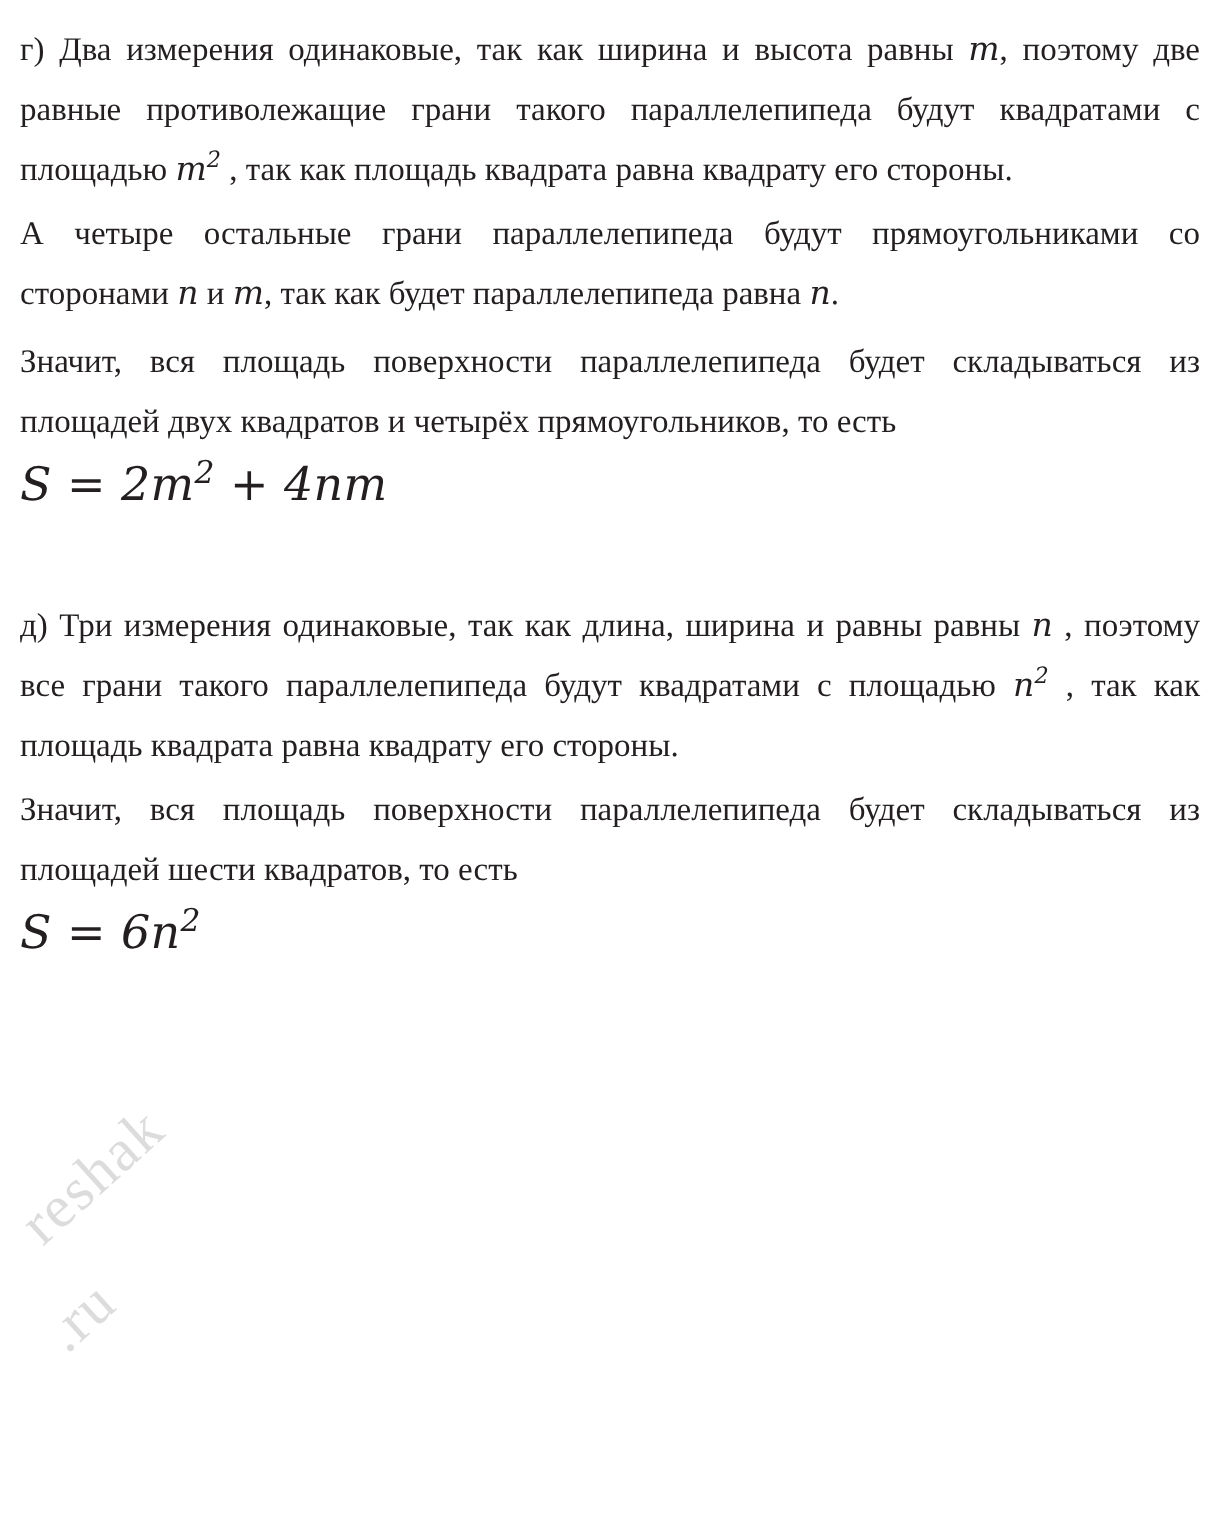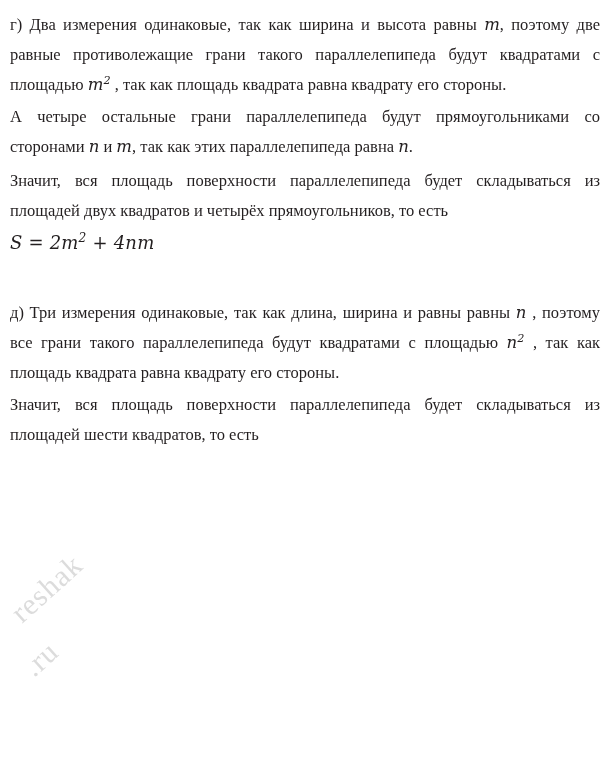--- a/index.html
+++ b/index.html
@@ -40,21 +40,21 @@
     font-size: 16.5px;
   }
   sup {
     font-size: 0.68em;
     vertical-align: super;
     line-height: 0;
   }
   .formula {
     font-family: "DejaVu Serif", serif;
     font-style: italic;
-    font-size: 18px;
+    font-size: 23px;
     line-height: 30px;
     padding-left: 2px;
     letter-spacing: 0.2px;
   }
   .nowrap { white-space: nowrap; }
 
   
   .watermark {
     position: absolute;
     left: 2px;
@@ -82,21 +82,21 @@
 
 <div class="page">
 
   <p class="para">
     <span>г) Два измерения одинаковые, так как ширина и высота равны </span><span class="math">m</span><span>, поэтому две равные противолежащие грани такого параллелепипеда будут квадратами с площадью </span><span class="math nowrap">m<sup>2</sup></span><span> , так как площадь квадрата равна квадрату его стороны.</span>
   </p>
 
   <div class="gap-sm"></div>
 
   <p class="para">
-    <span>А четыре остальные грани параллелепипеда будут прямоугольниками со сторонами </span><span class="math">n</span><span> и </span><span class="math">m</span><span>, так как этих параллелепипеда равна </span><span class="math">n</span><span>.</span>
+    <span>А четыре остальные грани параллелепипеда будут прямоугольниками со сторонами </span><span class="math">n</span><span> и </span><span class="math">m</span><span>, так как будет параллелепипеда равна </span><span class="math">n</span><span>.</span>
   </p>
 
   <div class="gap-sm"></div>
 
 
   <div class="gap-sm"></div>
 
   <p class="para">
     <span>Значит, вся площадь поверхности параллелепипеда будет складываться из площадей двух квадратов и четырёх прямоугольников, то есть</span>
   </p>
@@ -114,19 +114,22 @@
   </p>
 
   <div class="gap-sm"></div>
 
   <p class="para">
     <span>Значит, вся площадь поверхности параллелепипеда будет складываться из площадей шести квадратов, то есть</span>
   </p>
 
   <div class="gap-sm"></div>
 
+  <div class="formula">
+    <span class="nowrap">S = 6n<sup>2</sup></span>
+  </div>
 
   <div class="watermark">
     <span class="wm1">reshak</span>
     <span class="wm2">.ru</span>
   </div>
 
 </div>
 
 </body></html>

